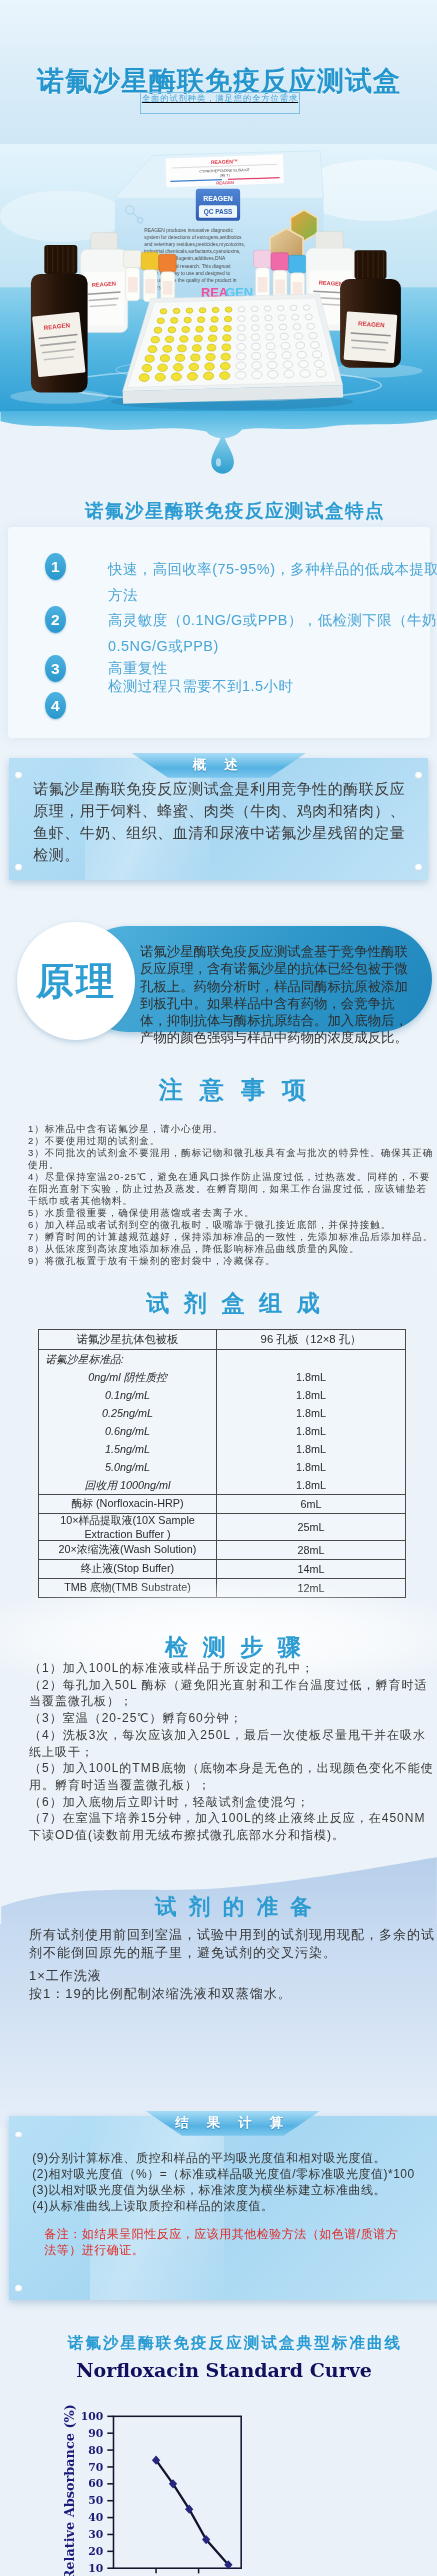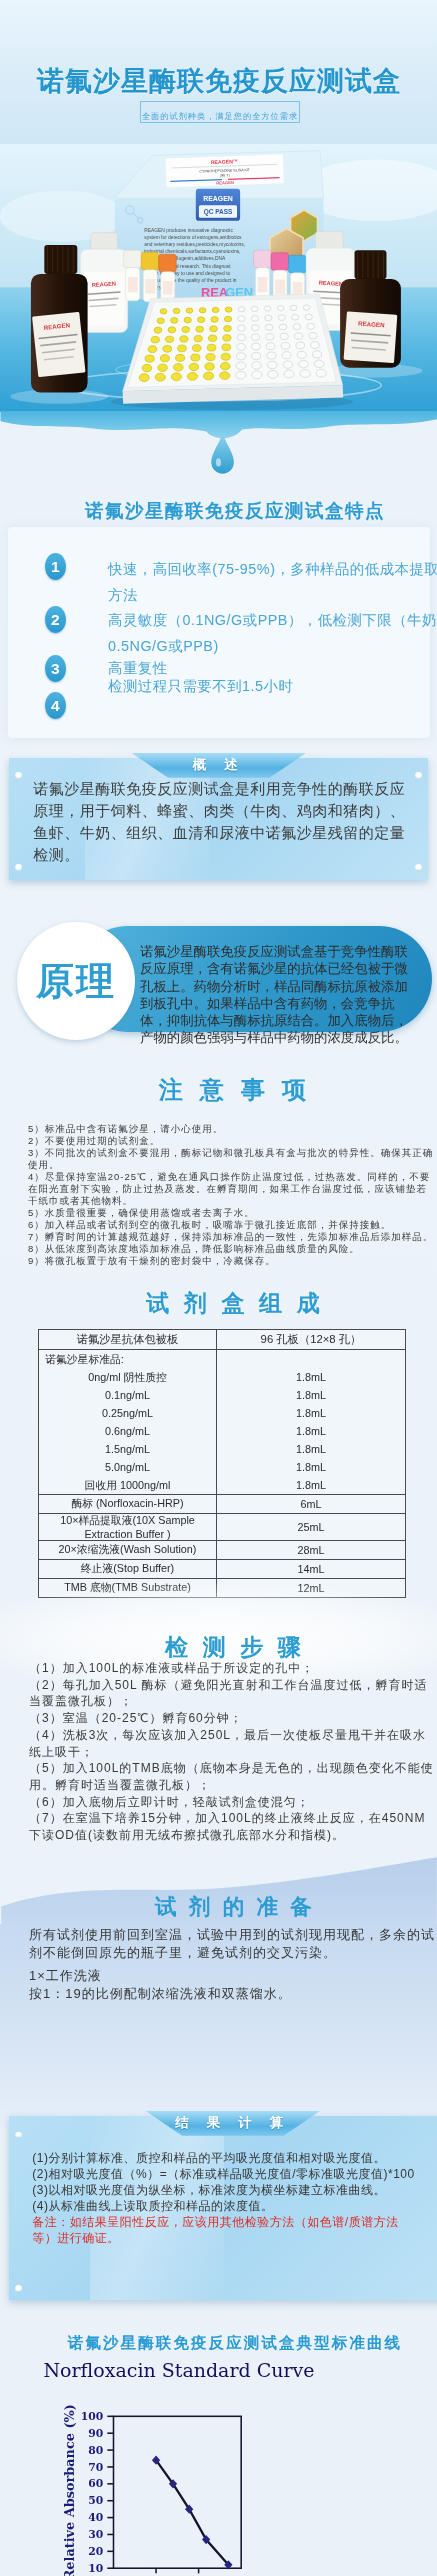--- a/index.html
+++ b/index.html
@@ -5,22 +5,22 @@
   html,body{margin:0;padding:0;background:#dfe9f2;}
   .page{position:relative;width:438px;height:2628px;overflow:hidden;
         background:linear-gradient(180deg,#e9f2fa 0%,#ecf3f9 30%,#eaf1f8 100%);
         font-family:"Liberation Sans",sans-serif;}
   .abs{position:absolute;}
   
   .hero{left:0;top:0;width:438px;height:144px;
         background:linear-gradient(180deg,#eaf5fc 0%,#d9ecf8 55%,#cfe7f6 100%);}
   .hero-title{left:0;top:63px;width:438px;text-align:center;font-size:27px;font-weight:bold;
         color:#2496cd;letter-spacing:1px;text-shadow:0 0.5px 0.5px rgba(255,255,255,.7);}
-  .hero-sub-box{left:140px;top:101px;width:158px;height:19.6px;border:0.5px solid #7fc0e4;
-        display:flex;align-items:flex-end;justify-content:center;}
+  .hero-sub-box{left:140px;top:92px;width:158px;height:19.6px;border:0.5px solid #7fc0e4;
+        display:flex;align-items:flex-start;justify-content:center;text-decoration:underline;}
   .hero-sub{font-size:8.2px;color:#44a2d6;letter-spacing:1px;}
   
   .sect-title{width:438px;left:0;text-align:center;font-weight:bold;color:#2c9cd2;padding-left:16px;}
   
   .feat-card{left:7.7px;top:527px;width:422px;height:211px;background:rgba(250,253,255,.6);
         border-radius:4.1px;box-shadow:0 0 9.3px rgba(160,190,215,.25);}
   .feat-num{width:20.6px;height:27px;border-radius:50%;
         background:linear-gradient(180deg,#4db2e0,#2a97cc);color:#fff;font-weight:bold;
         font-size:15.5px;display:flex;align-items:center;justify-content:center;
         box-shadow:0 1px 2.1px rgba(40,120,170,.35);}
@@ -34,21 +34,21 @@
   .tab{position:absolute;left:50%;transform:translateX(-50%);top:-5.2px;width:175px;height:25px;
         background:linear-gradient(180deg,#a8dcf6 0%,#55b2e2 60%,#7cc8ee 100%);
         clip-path:polygon(0 0,100% 0,79% 100%,21% 100%);}
   .tab-label{position:absolute;left:0;top:0;width:100%;text-align:center;line-height:23px;
         color:#ffffff;font-size:13.4px;font-weight:bold;letter-spacing:7.2px;
         text-shadow:0 0.5px 1px rgba(30,100,150,.5);}
   .dot{position:absolute;width:6.7px;height:6.7px;border-radius:50%;background:#ffffff;
         box-shadow:inset 0 -1px 1.5px rgba(90,140,175,.4);}
   .card-text{font-size:15px;color:#3d3d3d;line-height:22px;letter-spacing:0.5px;}
   .res-line{font-size:12px;color:#363636;line-height:16px;letter-spacing:0.5px;margin:0;}
-  .res-note{font-size:12px;color:#e02a24;line-height:16px;letter-spacing:0.5px;margin:0;}
+  .res-note{font-size:12px;color:#e02a24;line-height:16px;letter-spacing:0.5px;margin:12px;}
   
   .pr-banner{left:75px;top:926px;width:357px;height:106px;border-radius:53px 53px 53px 53px;
         background:linear-gradient(125deg,#54b4de 0%,#2f97c9 55%,#1f86bd 100%);
         box-shadow:0 2.6px 6.2px rgba(80,140,180,.4);}
   .pr-circle{left:17px;top:922px;width:118px;height:118px;border-radius:50%;background:#ffffff;
         box-shadow:0 2.1px 5.2px rgba(90,140,180,.35);display:flex;align-items:center;justify-content:center;}
   .pr-badge{font-size:38px;font-weight:bold;color:#2e9ed2;letter-spacing:2.1px;}
   .pr-text{left:140px;top:943px;width:272px;font-size:13.4px;line-height:17.3px;color:#2e2e2e;}
   
   .note-wrap{left:28px;top:1123px;width:408px;}
@@ -66,21 +66,21 @@
   .tline{height:18px;line-height:18px;text-align:center;}
   .tlab{height:18px;line-height:18px;text-align:left;padding-left:6.2px;}
   .trow td{height:18px;text-align:center;}
   
   .wave-white{left:-41px;top:1584px;width:520px;height:108px;
         background:radial-gradient(ellipse at 50% 50%,rgba(255,255,255,.95) 0%,rgba(255,255,255,.6) 45%,rgba(255,255,255,0) 75%);}
   .blue-block{left:0;top:1924px;width:438px;height:204px;
         background:linear-gradient(180deg,#c5d9f0 0%,#d6e4f4 55%,#e7eff9 100%);}
   .curve-cn-title{top:2333px;font-size:15.5px;letter-spacing:2.1px;color:#2a9cd4;}
   .curve-en-title{position:absolute;left:0;top:2359px;width:358px;text-align:center;
-        font-family:"DejaVu Serif",serif;font-weight:normal;font-size:19px;color:#10105e;}
+        font-family:"DejaVu Serif",serif;font-weight:bold;font-size:19px;color:#10105e;padding-left:45px;}
   .tick{font-family:"DejaVu Serif",serif;font-weight:bold;font-size:21px;fill:#1c1c7a;}
   .axlab{font-family:"DejaVu Serif",serif;font-weight:bold;font-size:25px;fill:#1c1c7a;}
 </style>
 </head>
 <body>
 
 <div class="page">
 
   <div class="abs hero">
     <div class="abs hero-title">诺氟沙星酶联免疫反应测试盒</div>
@@ -408,42 +408,42 @@
   </div>
 
   <div class="abs pr-banner"></div>
   <div class="abs pr-text" style="color:#2e2e2e;">诺氟沙星酶联免疫反应测试盒基于竞争性酶联反应原理，含有诺氟沙星的抗体已经包被于微孔板上。药物分析时，样品同酶标抗原被添加到板孔中。如果样品中含有药物，会竞争抗体，抑制抗体与酶标抗原结合。加入底物后，产物的颜色强弱与样品中药物的浓度成反比。</div>
   <div class="abs sect-title" style="top:1074px;font-size:24px;letter-spacing:5.2px;">注 意 事 项</div>
 
   <div class="abs pr-circle">
     <span class="pr-badge">原理</span>
   </div>
   <div class="abs note-wrap">
-    <p>5）标准品中含有诺氟沙星，请小心使用。</p>
+    <p>1）标准品中含有诺氟沙星，请小心使用。</p>
     <p>2）不要使用过期的试剂盒。</p>
     <p>3）不同批次的试剂盒不要混用，酶标记物和微孔板具有盒与批次的特异性。确保其正确使用。</p>
     <p>4）尽量保持室温20-25℃，避免在通风口操作防止温度过低，过热蒸发。同样的，不要在阳光直射下实验，防止过热及蒸发。在孵育期间，如果工作台温度过低，应该铺垫若干纸巾或者其他物料。</p>
     <p>5）水质量很重要，确保使用蒸馏或者去离子水。</p>
     <p>6）加入样品或者试剂到空的微孔板时，吸嘴靠于微孔接近底部，并保持接触。</p>
     <p>7）孵育时间的计算越规范越好，保持添加标准品的一致性，先添加标准品后添加样品。</p>
     <p>8）从低浓度到高浓度地添加标准品，降低影响标准品曲线质量的风险。</p>
     <p>9）将微孔板置于放有干燥剂的密封袋中，冷藏保存。</p>
   </div>
 
   <div class="abs sect-title" style="top:1288px;font-size:23px;letter-spacing:4.1px;">试 剂 盒 组 成</div>
   <table class="comp-table">
     <thead>
       <tr>
         <th class="col-l">诺氟沙星抗体包被板</th>
         <th>96 孔板（12×8 孔）</th>
       </tr>
     </thead>
     <tbody>
       <tr>
-        <td style="vertical-align:top;">
+        <td style="vertical-align:top;font-style:italic;">
           <div class="tlab">诺氟沙星标准品:</div>
           <div class="tline">0ng/ml 阴性质控</div>
           <div class="tline">0.1ng/mL</div>
           <div class="tline">0.25ng/mL</div>
           <div class="tline">0.6ng/mL</div>
           <div class="tline">1.5ng/mL</div>
           <div class="tline">5.0ng/mL</div>
           <div class="tline">回收用 1000ng/ml</div>
         </td>
         <td style="vertical-align:top;">
@@ -511,21 +511,21 @@
 
   <div class="abs blue-card" style="left:9.3px;top:2116px;width:419px;height:184px;padding-left:28px;">
     <div class="tab">
       <div class="tab-label">结 果 计 算</div>
     </div>
     <div class="dot" style="left:6.2px;top:15.5px;"></div>
     <div class="dot" style="right:6.2px;top:15.5px;"></div>
     <div class="dot" style="left:6.2px;bottom:8.2px;"></div>
     <div class="dot" style="right:6.2px;bottom:8.2px;"></div>
     <div class="abs" style="left:23px;top:34px;width:383px;">
-      <p class="res-line">(1)分别计算标准、质控和样品的平均吸光度值和相对吸光度值。</p>
+      <p class="res-line">(9)分别计算标准、质控和样品的平均吸光度值和相对吸光度值。</p>
       <p class="res-line">(2)相对吸光度值（%）=（标准或样品吸光度值/零标准吸光度值)*100</p>
       <p class="res-line">(3)以相对吸光度值为纵坐标，标准浓度为横坐标建立标准曲线。</p>
       <p class="res-line">(4)从标准曲线上读取质控和样品的浓度值。</p>
       <p class="res-note">备注：如结果呈阳性反应，应该用其他检验方法（如色谱/质谱方法等）进行确证。</p>
     </div>
   </div>
 
   <div class="abs sect-title curve-cn-title">诺氟沙星酶联免疫反应测试盒典型标准曲线</div>
   <div class="curve-en-title">Norfloxacin Standard Curve</div>
   <svg id="curve-plot" class="abs" style="left:62px;top:2393px;" width="242" height="232" viewBox="0 0 470 450">

